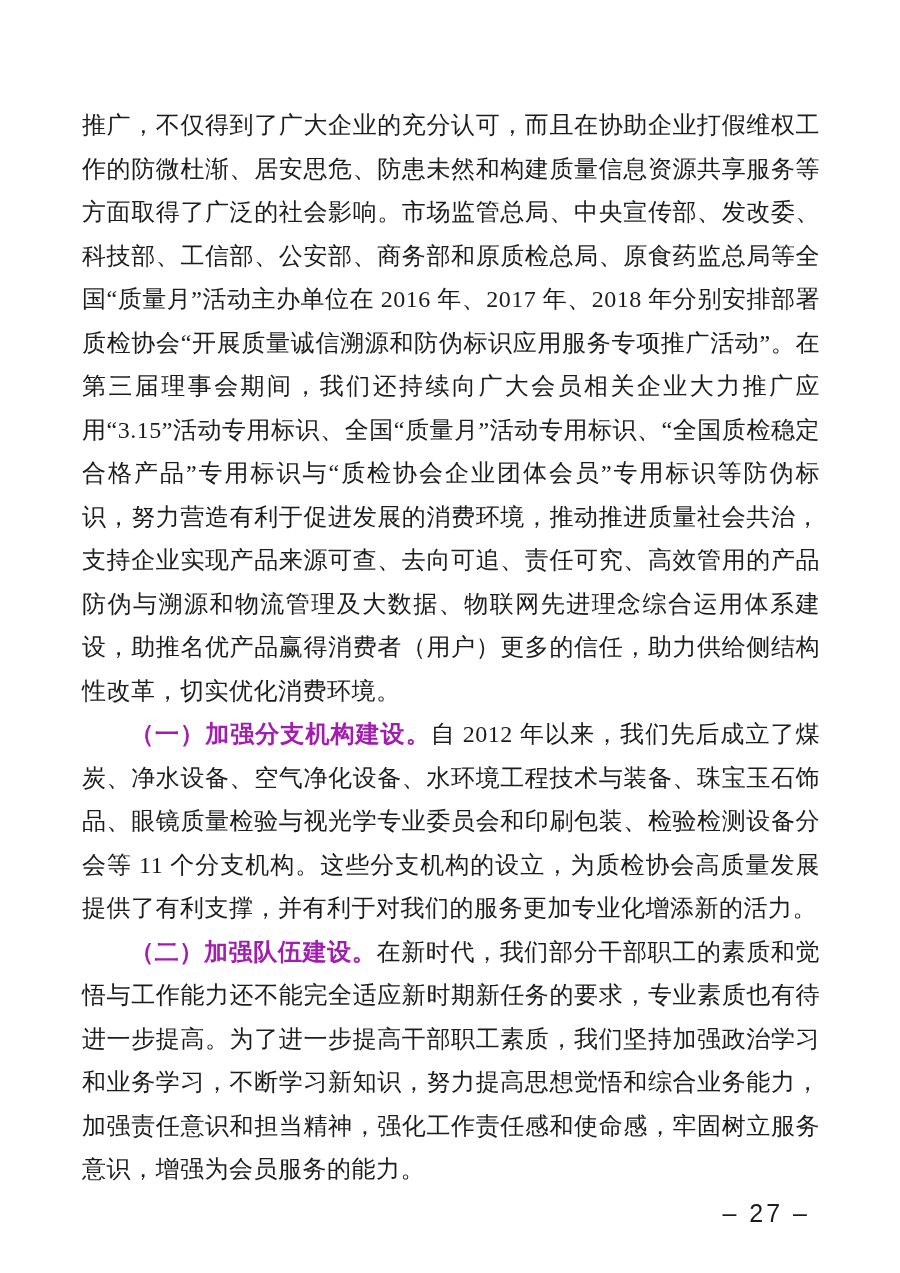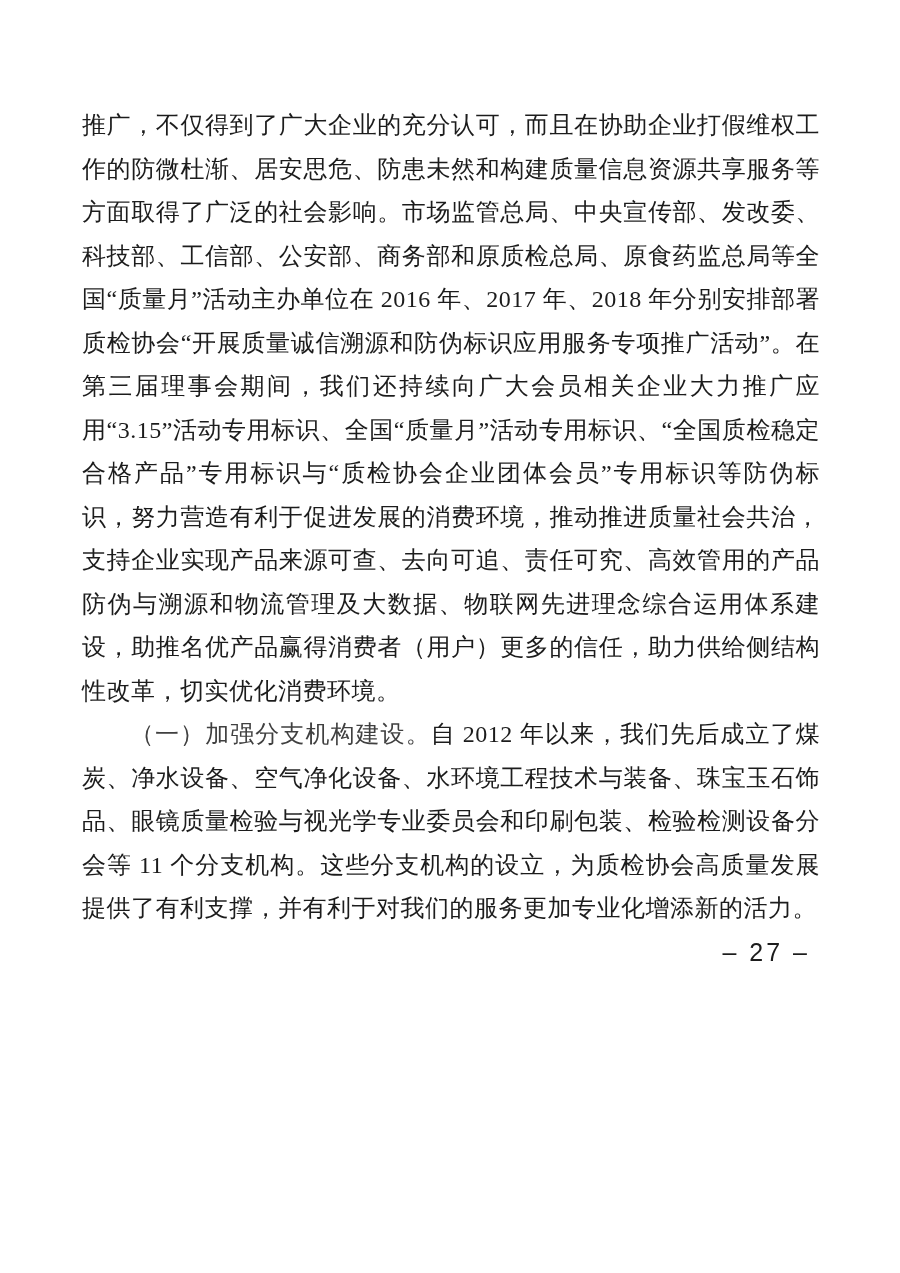--- a/index.html
+++ b/index.html
@@ -38,22 +38,22 @@
     margin: 0;
     font-size: 25px;
     line-height: 43.5px;
     font-weight: bold;
     text-indent: 2em;
     color: #111111;
     font-family: "Liberation Sans", "DejaVu Sans", sans-serif;
     letter-spacing: 1px;
   }
   .lead {
-    font-weight: normal;
-    color: #404040;
+    font-weight: bold;
+    color: #a21caf;
   }
   .page-number {
     margin: 0;
     padding-right: 10px;
     text-align: right;
     font-size: 25px;
     line-height: 43.5px;
     letter-spacing: 3px;
     color: #1c1c1c;
     font-family: "Liberation Sans", "DejaVu Sans", sans-serif;
@@ -63,17 +63,18 @@
 <body>
 
 <div class="page">
   <div class="text-block">
 
     <p class="para no-indent">推广，不仅得到了广大企业的充分认可，而且在协助企业打假维权工作的防微杜渐、居安思危、防患未然和构建质量信息资源共享服务等方面取得了广泛的社会影响。市场监管总局、中央宣传部、发改委、科技部、工信部、公安部、商务部和原质检总局、原食药监总局等全国“质量月”活动主办单位在 2016 年、2017 年、2018 年分别安排部署质检协会“开展质量诚信溯源和防伪标识应用服务专项推广活动”。在第三届理事会期间，我们还持续向广大会员相关企业大力推广应用“3.15”活动专用标识、全国“质量月”活动专用标识、“全国质检稳定合格产品”专用标识与“质检协会企业团体会员”专用标识等防伪标识，努力营造有利于促进发展的消费环境，推动推进质量社会共治，支持企业实现产品来源可查、去向可追、责任可究、高效管用的产品防伪与溯源和物流管理及大数据、物联网先进理念综合运用体系建设，助推名优产品赢得消费者（用户）更多的信任，助力供给侧结构性改革，切实优化消费环境。</p>
 
 
     <p class="para indent"><span class="lead">（一）加强分支机构建设。</span><span>自 2012 年以来，我们先后成立了煤炭、净水设备、空气净化设备、水环境工程技术与装备、珠宝玉石饰品、眼镜质量检验与视光学专业委员会和印刷包装、检验检测设备分会等 11 个分支机构。这些分支机构的设立，为质检协会高质量发展提供了有利支撑，并有利于对我们的服务更加专业化增添新的活力。</span></p>
 
+    <p class="para indent"><span class="lead">（二）加强队伍建设。</span><span>在新时代，我们部分干部职工的素质和觉悟与工作能力还不能完全适应新时期新任务的要求，专业素质也有待进一步提高。为了进一步提高干部职工素质，我们坚持加强政治学习和业务学习，不断学习新知识，努力提高思想觉悟和综合业务能力，加强责任意识和担当精神，强化工作责任感和使命感，牢固树立服务意识，增强为会员服务的能力。</span></p>
 
     <div class="page-number">– 27 –</div>
 
   </div>
 </div>
 
 </body></html>

